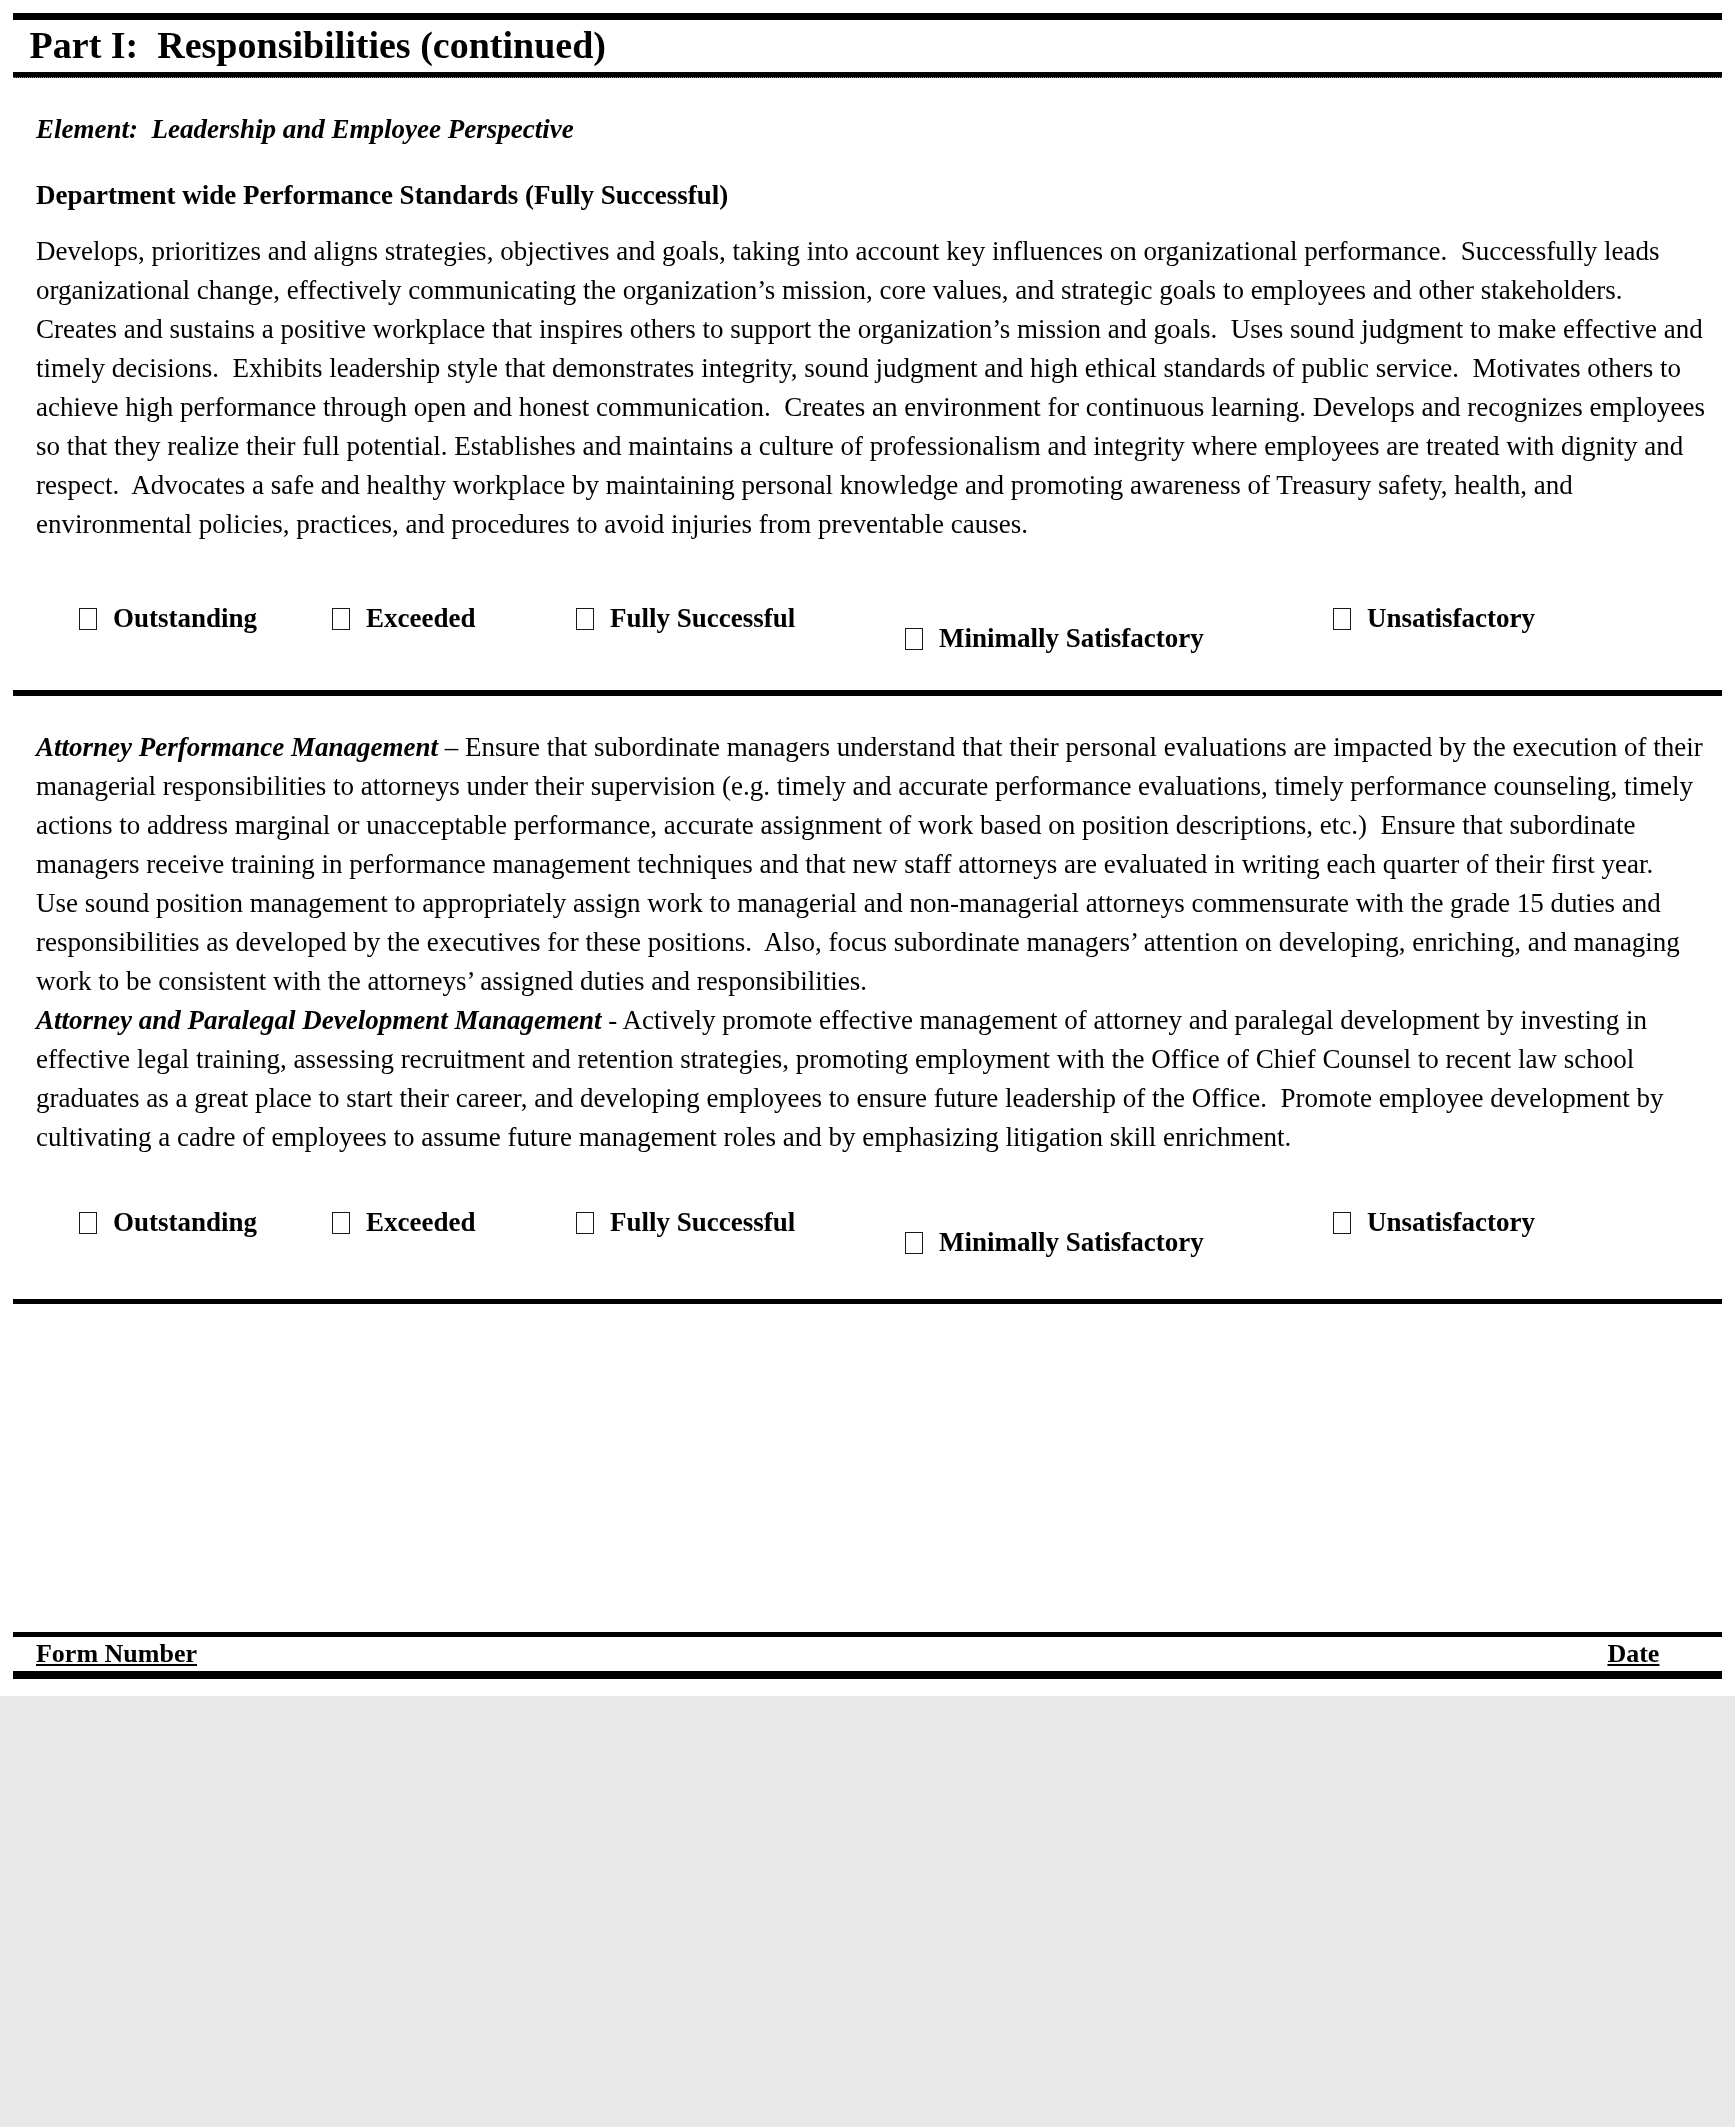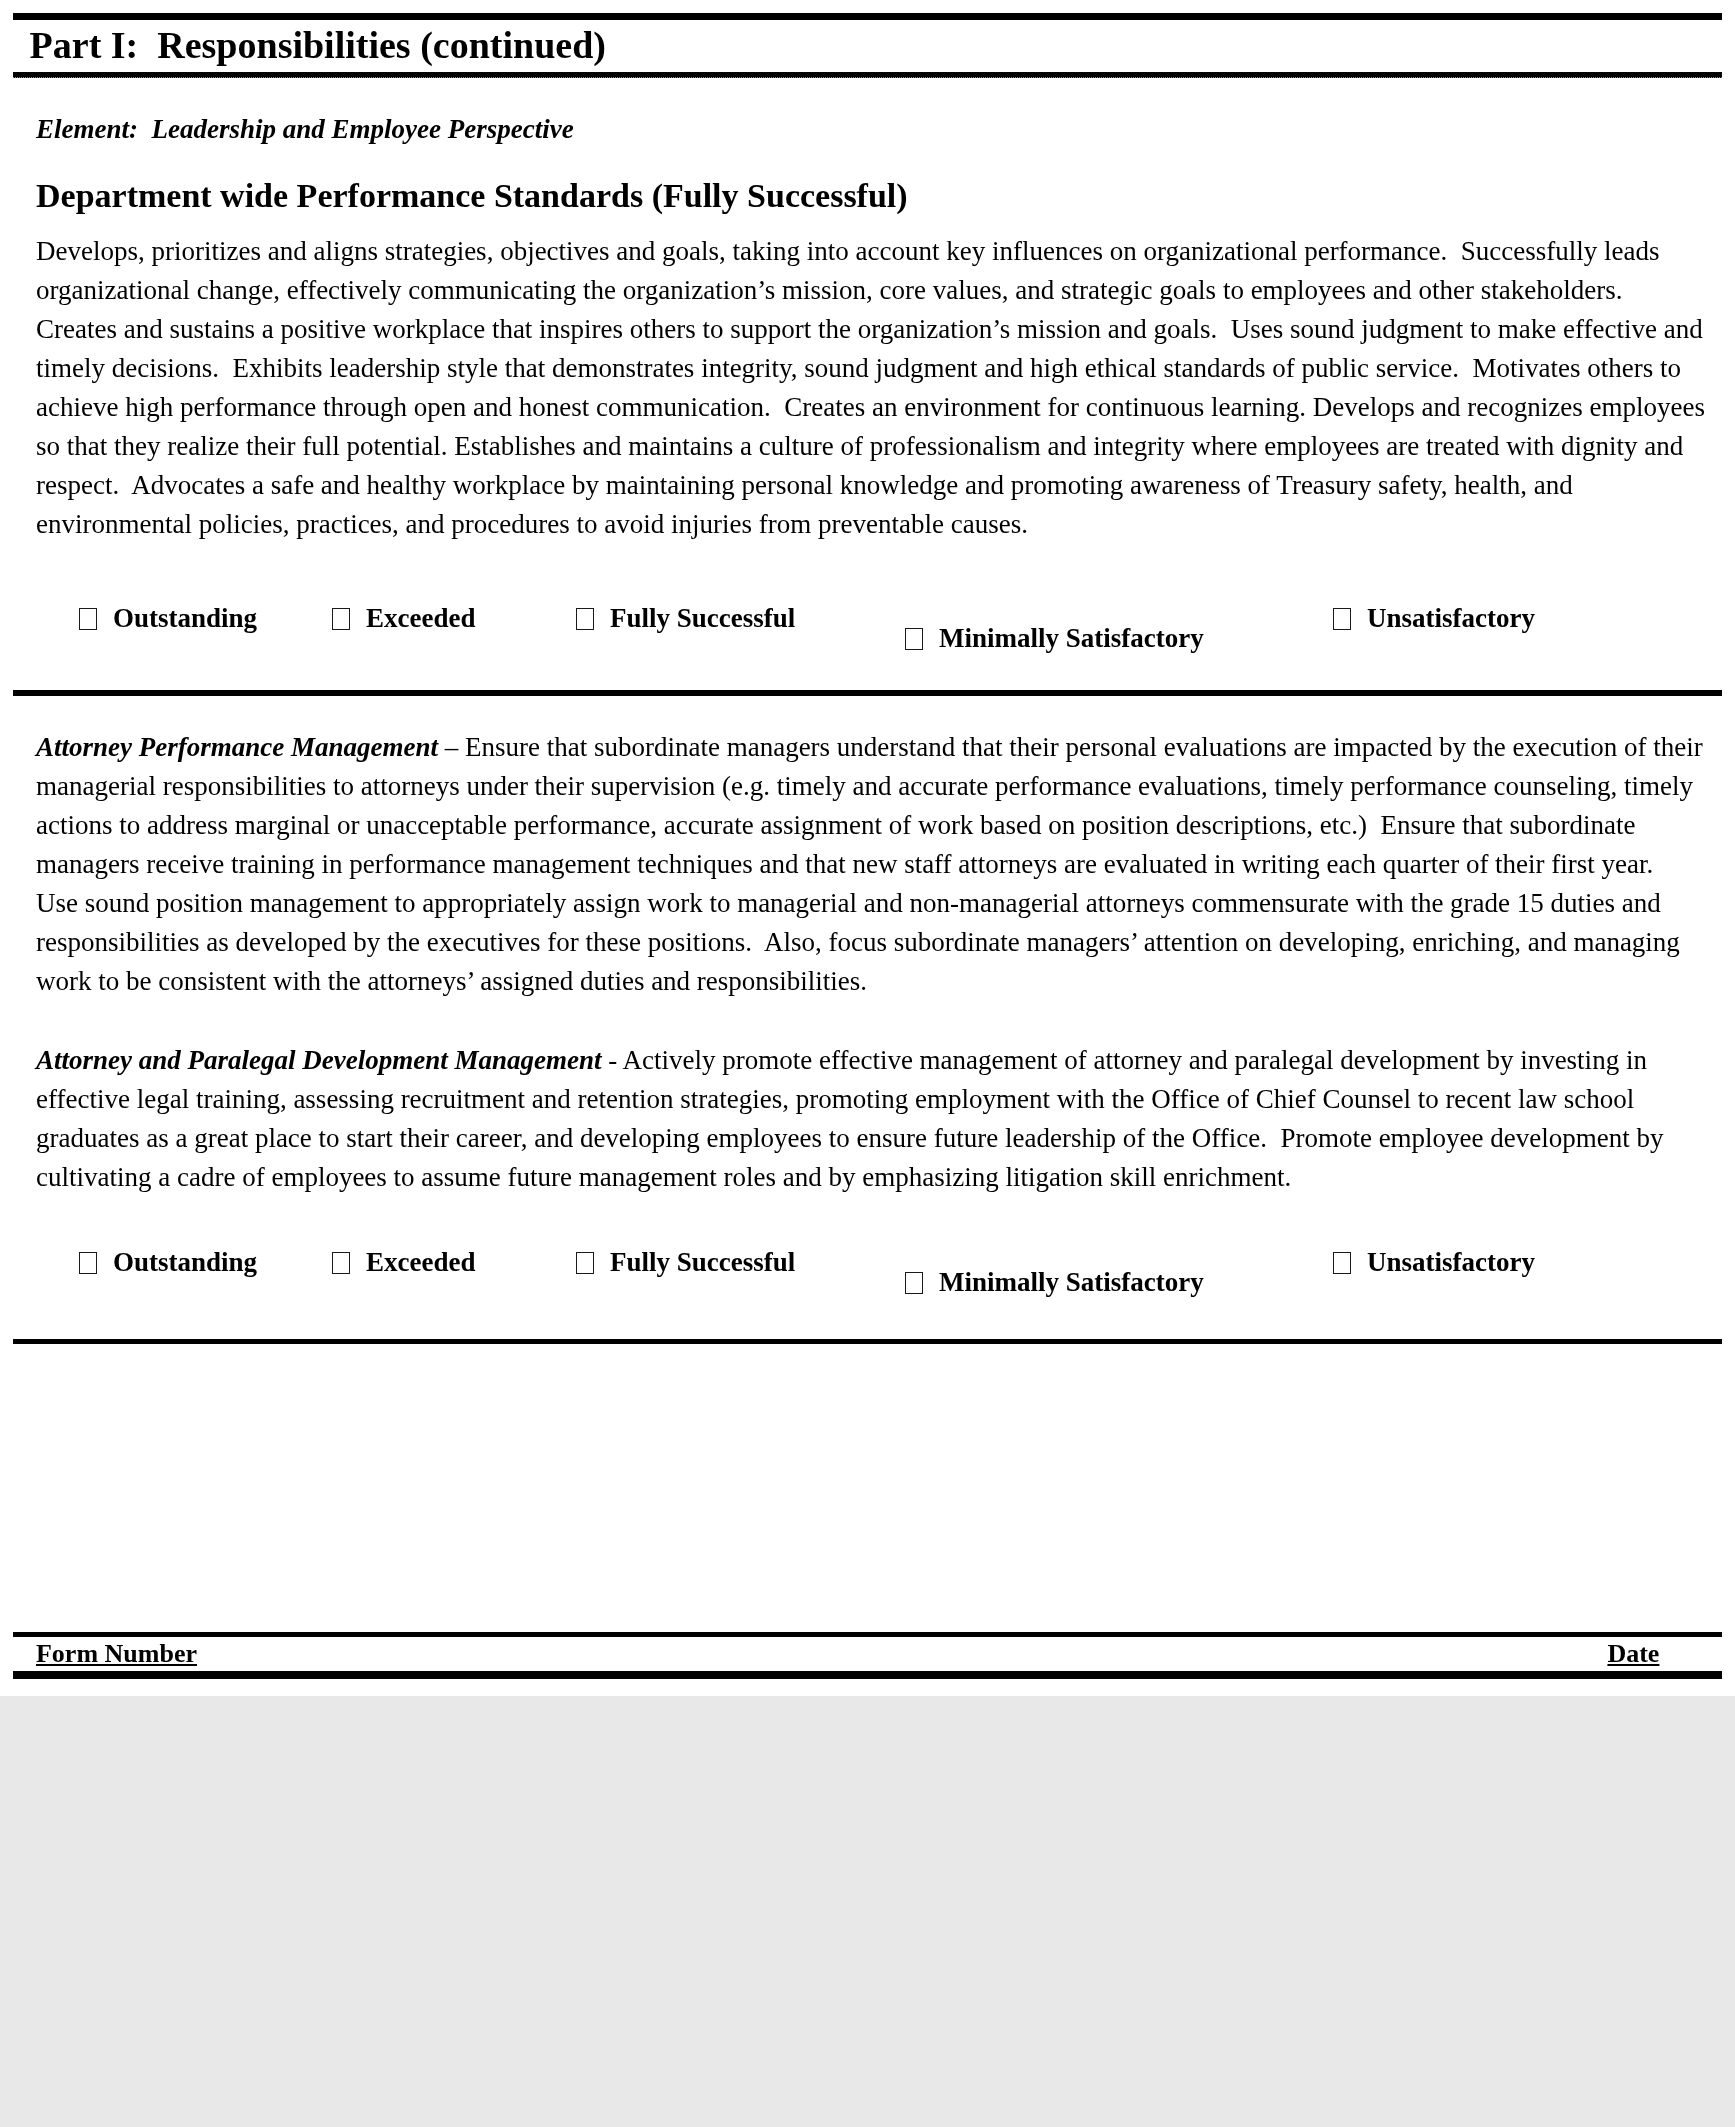--- a/index.html
+++ b/index.html
@@ -30,38 +30,38 @@
 
   .element-line {
     margin-top: 32px;
     font-size: 27px;
     font-weight: bold;
     font-style: italic;
     line-height: 39px;
     white-space: pre-wrap;
   }
   .section-heading {
-    font-size: 34px;
+    font-size: 27px;
     font-weight: bold;
     line-height: 39px;
     white-space: pre-wrap;
   }
   .s1-heading { margin-top: 27px; }
   .s2-heading { margin-top: 45px; }
 
   .body-text {
     margin: 0;
     font-size: 27px;
     line-height: 39px;
     white-space: pre-wrap;
     text-align: left;
   }
   .s1-body { margin-top: 17px; }
   .s2-para1 { margin-top: 32px; }
-  .s2-para2 { margin-top: 40px; }
+  .s2-para2 { }
   .lead { font-weight: bold; font-style: italic; }
 
   .ratings-row {
     position: relative;
     height: 41px;
   }
   .row1 { margin-top: 56px; }
   .row2 { margin-top: 47px; }
   .opt {
     position: absolute;

